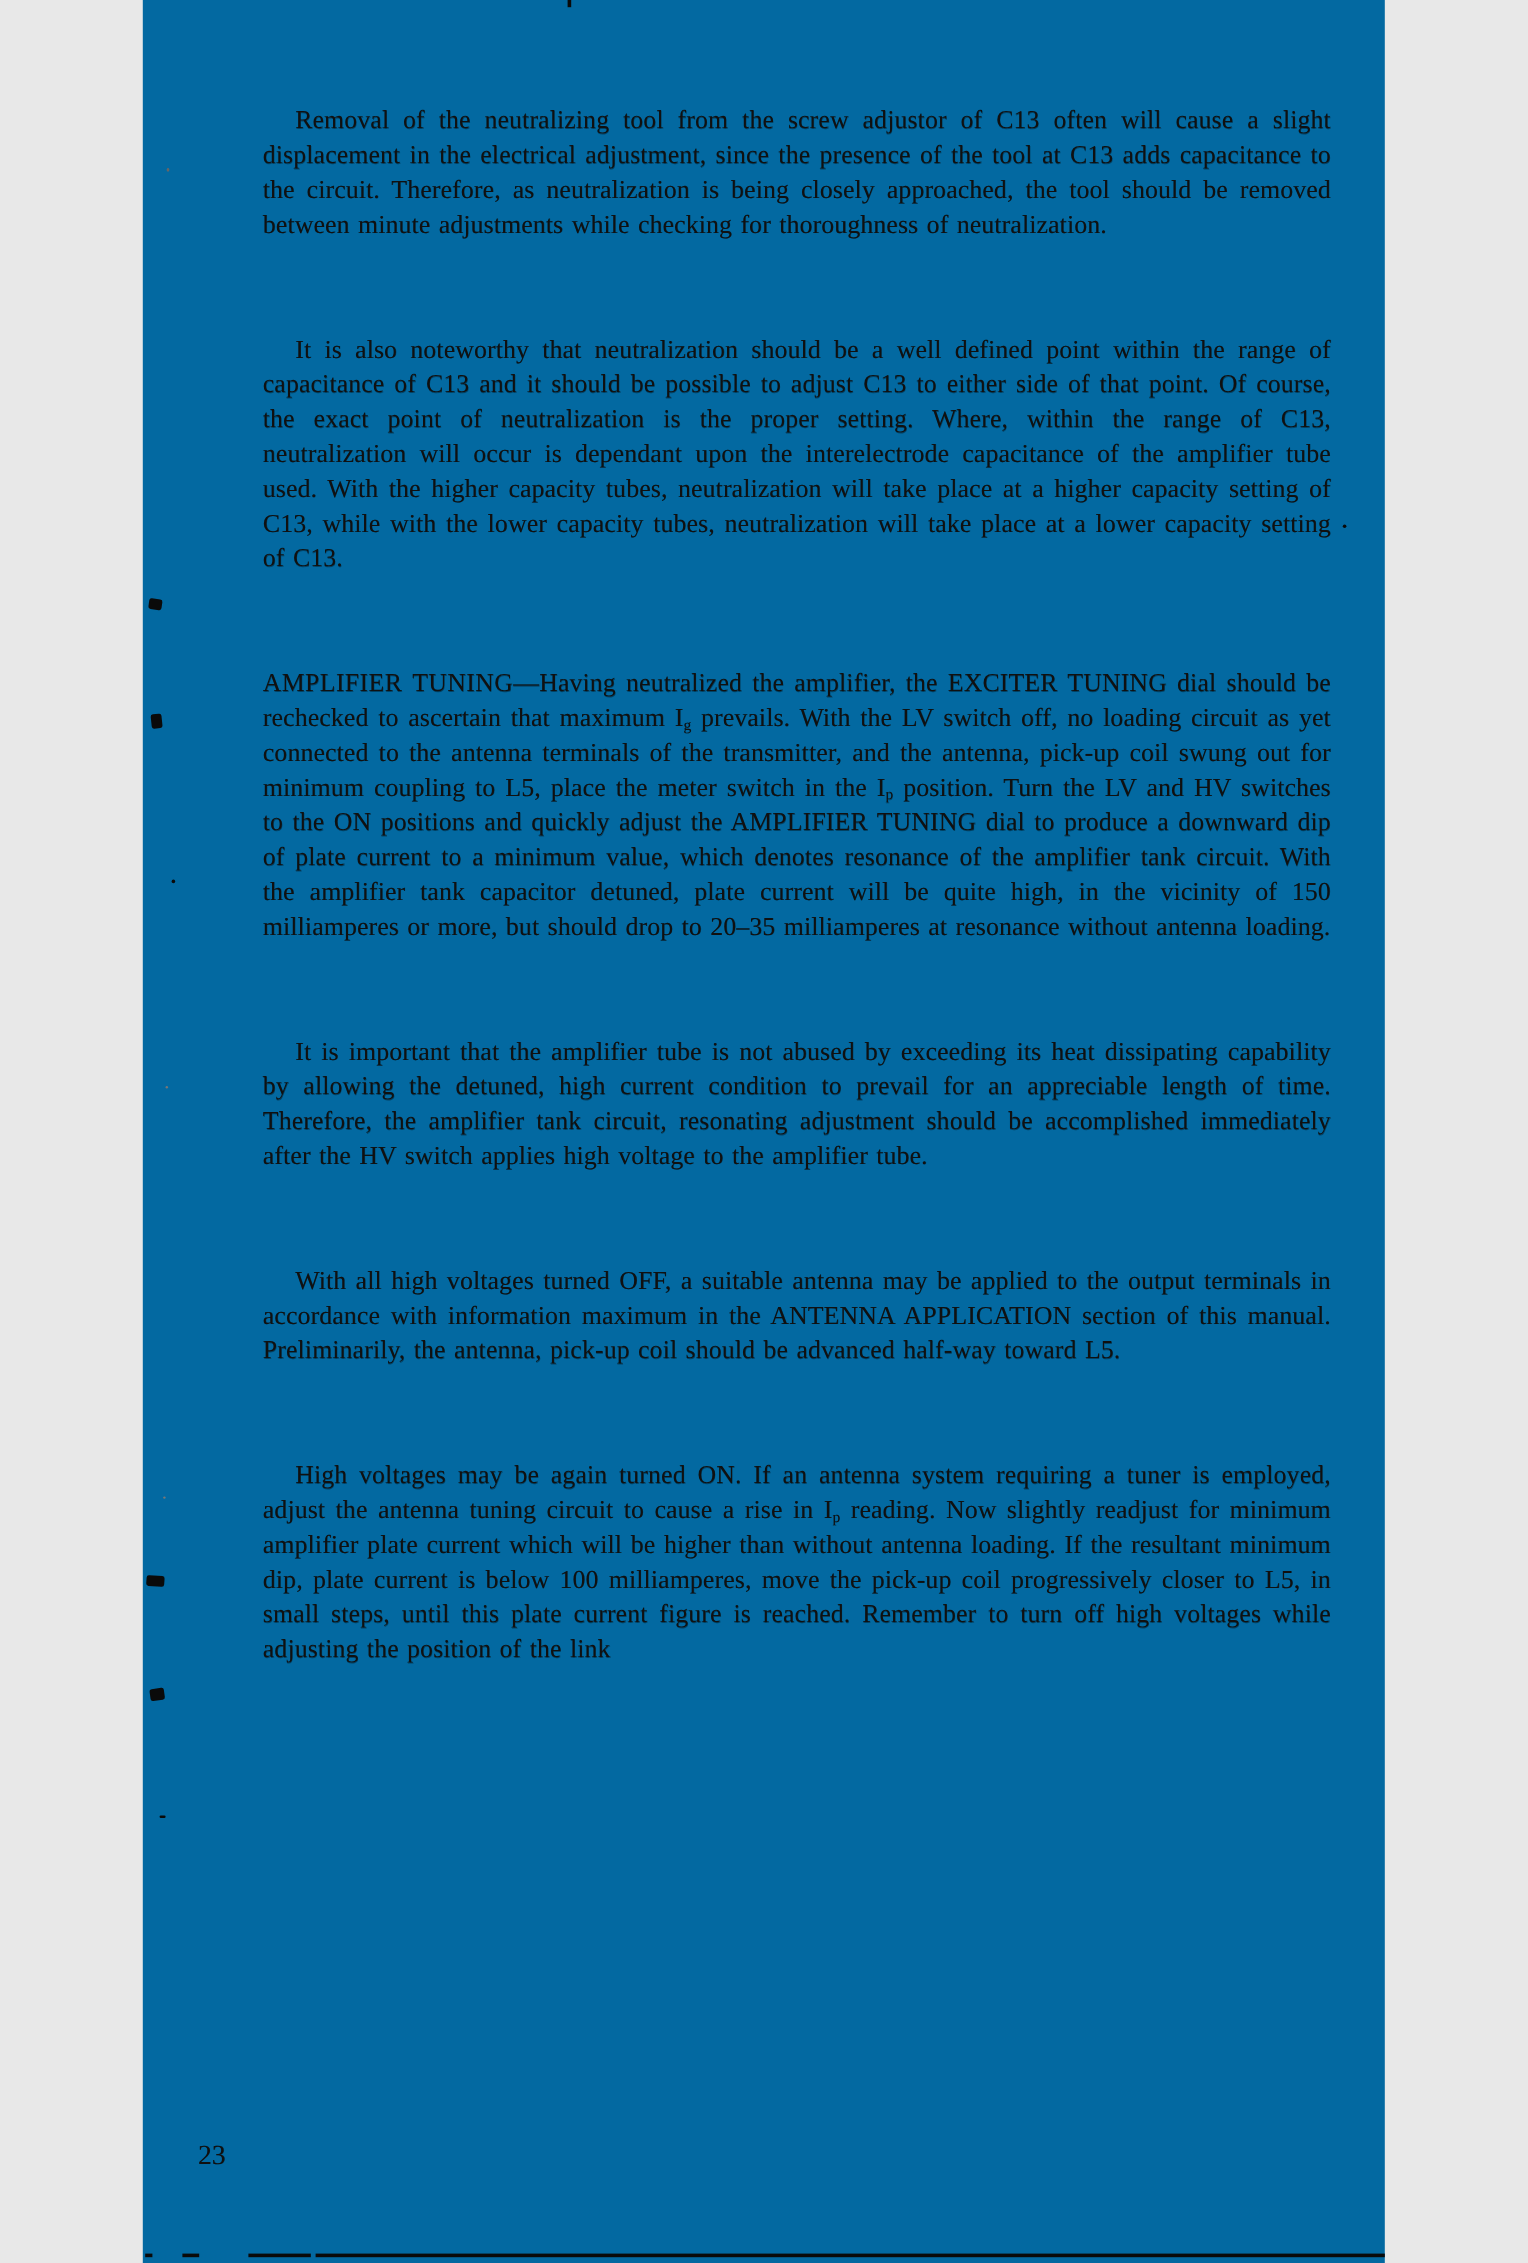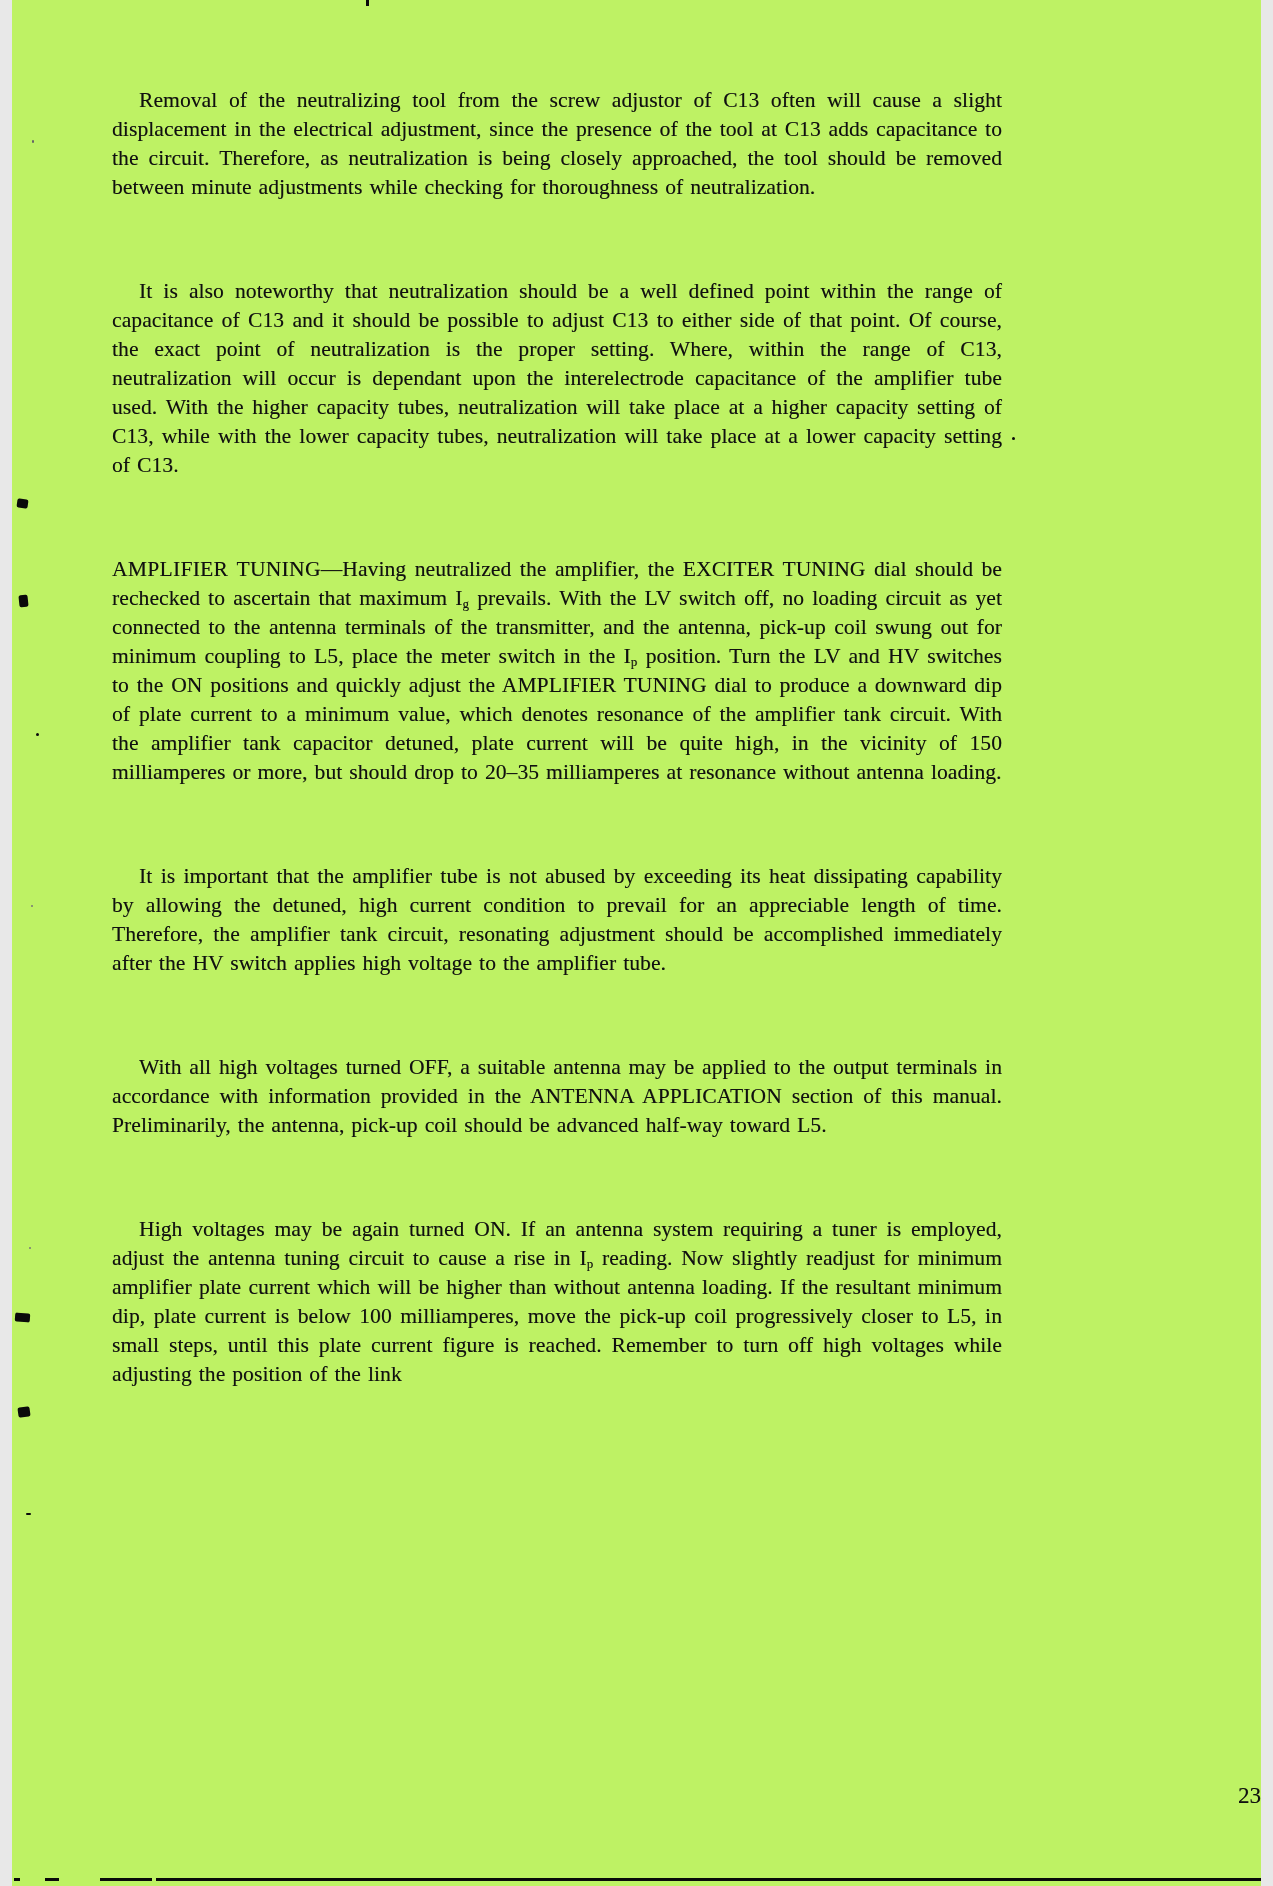--- a/index.html
+++ b/index.html
@@ -1,21 +1,21 @@
 <!DOCTYPE html>
 <html><head>
 <meta charset="utf-8">
 <style>
   html, body { margin: 0; padding: 0; background: #e8e8e8; }
   .page {
     position: relative;
-    width: 1249px;
+    width: 1035px;
     height: 1886px;
     margin: 0 auto;
-    background: #bef264;
+    background: #0369a1;
     overflow: hidden;
     font-family: "Liberation Serif", "DejaVu Serif", serif;
     color: #101010;
   }
   .text-block {
     position: absolute;
     left: 100px;
     top: 86px;
     width: 890px;
   }
@@ -34,39 +34,40 @@
     font-size: 0.6em;
     vertical-align: baseline;
     position: relative;
     top: 0.22em;
     line-height: 0;
   }
   .page-number {
     position: absolute;
     left: 0; right: 0;
     top: 1783px;
-    text-align: right;
+    text-align: left;
     font-size: 23px;
     text-shadow: 0.3px 0.3px 0 rgba(0,0,0,0.35);
+    padding-left: 46px;
   }
   .artifact { position: absolute; background: #0a0a0a; }
   .speck { border-radius: 2px; }
   .rule { height: 3px; }
 </style>
 </head>
 <body>
 
 <div class="page">
 
   <div class="text-block">
     <p class="indent"><span>Removal of the neutralizing tool from the screw adjustor of C13 often will cause a slight displacement in the electrical adjustment, since the presence of the tool at C13 adds capacitance to the circuit. Therefore, as neutralization is being closely approached, the tool should be removed between minute adjustments while checking for thoroughness of neutralization.</span></p>
     <p class="indent"><span>It is also noteworthy that neutralization should be a well defined point within the range of capacitance of C13 and it should be possible to adjust C13 to either side of that point. Of course, the exact point of neutralization is the proper setting. Where, within the range of C13, neutralization will occur is dependant upon the interelectrode capacitance of the amplifier tube used. With the higher capacity tubes, neutralization will take place at a higher capacity setting of C13, while with the lower capacity tubes, neutralization will take place at a lower capacity setting of C13.</span></p>
     <p><strong>AMPLIFIER TUNING</strong><span>—Having neutralized the amplifier, the EXCITER TUNING dial should be rechecked to ascertain that maximum I</span><sub>g</sub><span> prevails. With the LV switch off, no loading circuit as yet connected to the antenna terminals of the transmitter, and the antenna, pick-up coil swung out for minimum coupling to L5, place the meter switch in the I</span><sub>p</sub><span> position. Turn the LV and HV switches to the ON positions and quickly adjust the AMPLIFIER TUNING dial to produce a downward dip of plate current to a minimum value, which denotes resonance of the amplifier tank circuit. With the amplifier tank capacitor detuned, plate current will be quite high, in the vicinity of 150 milliamperes or more, but should drop to 20–35 milliamperes at resonance without antenna loading.</span></p>
     <p class="indent"><span>It is important that the amplifier tube is not abused by exceeding its heat dissipating capability by allowing the detuned, high current condition to prevail for an appreciable length of time. Therefore, the amplifier tank circuit, resonating adjustment should be accomplished immediately after the HV switch applies high voltage to the amplifier tube.</span></p>
-    <p class="indent"><span>With all high voltages turned OFF, a suitable antenna may be applied to the output terminals in accordance with information provided in the ANTENNA APPLICATION section of this manual. Preliminarily, the antenna, pick-up coil should be advanced half-way toward L5.</span></p>
+    <p class="indent"><span>With all high voltages turned OFF, a suitable antenna may be applied to the output terminals in accordance with information maximum in the ANTENNA APPLICATION section of this manual. Preliminarily, the antenna, pick-up coil should be advanced half-way toward L5.</span></p>
     <p class="indent"><span>High voltages may be again turned ON. If an antenna system requiring a tuner is employed, adjust the antenna tuning circuit to cause a rise in I</span><sub>p</sub><span> reading. Now slightly readjust for minimum amplifier plate current which will be higher than without antenna loading. If the resultant minimum dip, plate current is below 100 milliamperes, move the pick-up coil progressively closer to L5, in small steps, until this plate current figure is reached. Remember to turn off high voltages while adjusting the position of the link</span></p>
   </div>
 
   <div class="page-number">23</div>
 
   <div class="artifact" style="left:354px; top:0; width:3px; height:6px;"></div>
   <div class="artifact speck" style="left:5px; top:499px; width:11px; height:9px; transform:rotate(8deg);"></div>
   <div class="artifact speck" style="left:7px; top:595px; width:9px; height:12px; transform:rotate(-6deg);"></div>
   <div class="artifact speck" style="left:24px; top:733px; width:3px; height:3px;"></div>
   <div class="artifact speck" style="left:3px; top:1313px; width:15px; height:9px; transform:rotate(4deg);"></div>

